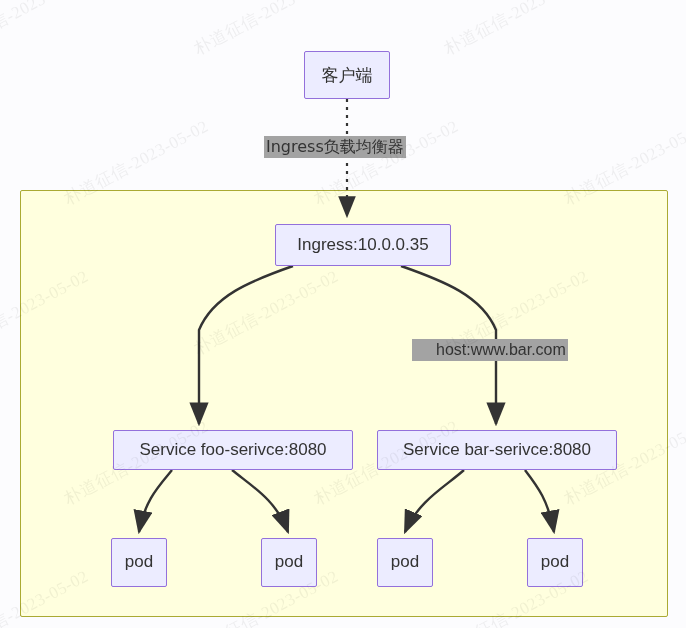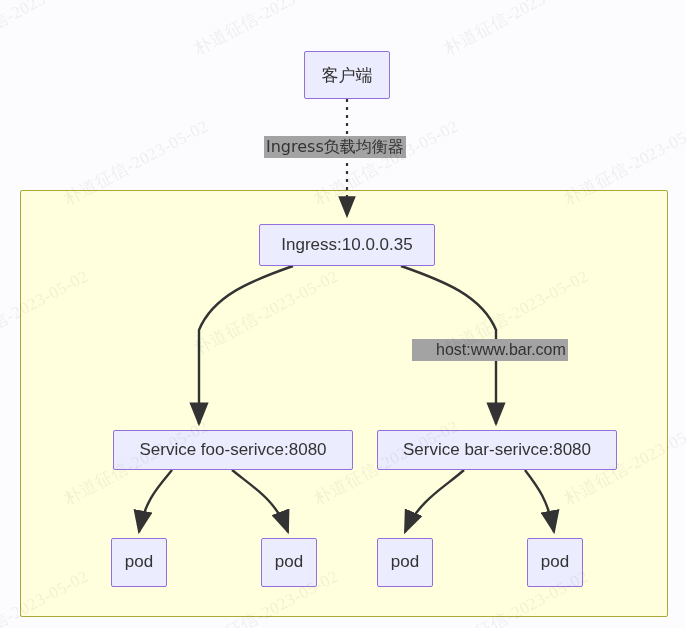--- a/index.html
+++ b/index.html
@@ -114,21 +114,21 @@
 
     <path d="M172,470 C158,487 145,500 139,532" stroke="#333333" stroke-width="2.4" fill="none" marker-end="url(#arrow)"></path>
     <path d="M232,470 C253,487 276,500 288,532" stroke="#333333" stroke-width="2.4" fill="none" marker-end="url(#arrow)"></path>
 
     <path d="M464,470 C445,487 419,500 405,532" stroke="#333333" stroke-width="2.4" fill="none" marker-end="url(#arrow)"></path>
     <path d="M525,470 C538,487 548,500 554,532" stroke="#333333" stroke-width="2.4" fill="none" marker-end="url(#arrow)"></path>
   </svg>
 
   <div class="node node-cn" style="left:304px; top:51px; width:86px; height:48px;">客户端</div>
 
-  <div class="node" style="left:259px; top:224px; width:176px; height:42px;">Ingress:10.0.0.35</div>
+  <div class="node" style="left:275px; top:224px; width:176px; height:42px;">Ingress:10.0.0.35</div>
 
   <div class="node" style="left:77px; top:430px; width:240px; height:40px;margin-left:36px;">Service foo-serivce:8080</div>
 
   <div class="node" style="left:377px; top:430px; width:240px; height:40px;">Service bar-serivce:8080</div>
 
   <div class="node" style="left:111px; top:538px; width:56px; height:49px;">pod</div>
 
   <div class="node" style="left:261px; top:538px; width:56px; height:49px;">pod</div>
 
   <div class="node" style="left:377px; top:538px; width:56px; height:49px;">pod</div>

